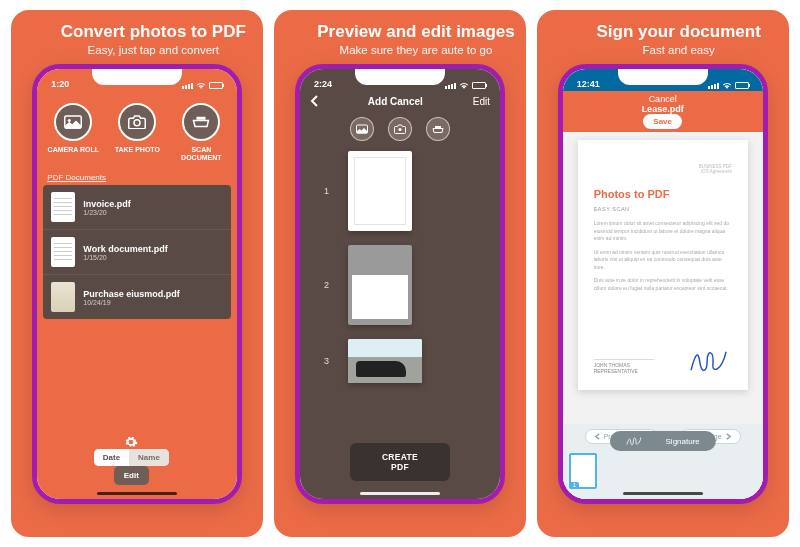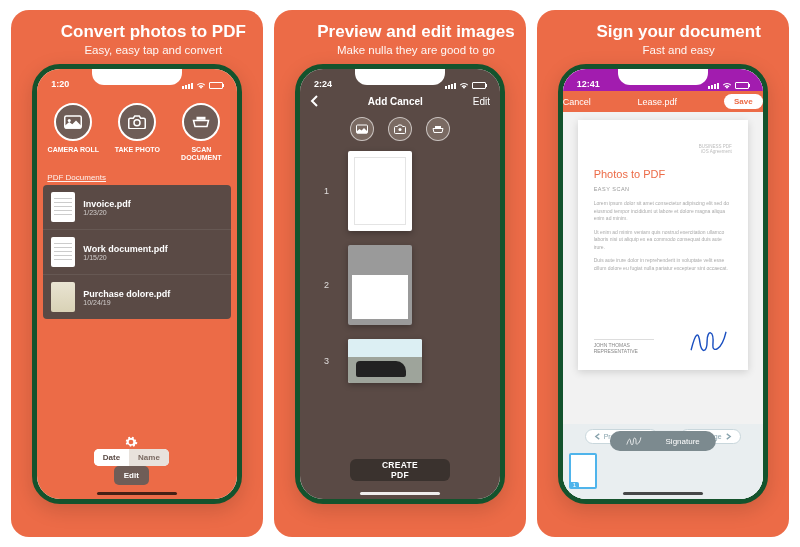--- a/index.html
+++ b/index.html
@@ -31,21 +31,21 @@
     padding: 12px 6px 8px;
     margin-left: 32px;
   }
   .card-title { font-size: 17px; font-weight: 700; }
   .card-subtitle { font-size: 11.5px; opacity: .95; margin-top: 2px; }
 
   .phone {
     width: 210px;
     height: 440px;
     background: #fff;
-    border: 5px solid #14532d;
+    border: 5px solid #a21caf;
     border-radius: 28px;
     position: relative;
     overflow: hidden;
     box-shadow: 0 6px 20px rgba(0,0,0,.15);
   }
   .phone .notch {
     position: absolute;
     top: 0; left: 50%; transform: translateX(-50%);
     width: 90px; height: 16px;
     background: #fff;
@@ -186,45 +186,45 @@
   .page-thumb.car::before{
     content:"";position:absolute;inset:0;background:linear-gradient(#dceff3 40%,#9ea49b 40%);
   }
   .page-thumb.car::after{
     content:"";position:absolute;left:8px;bottom:6px;width:50px;height:16px;
     background:#222;border-radius:4px 10px 2px 2px;
   }
   .create-btn{
     position:absolute; bottom:18px; left:50%; transform:translateX(-50%);
     background:#3a322e;color:#fff;border:none;border-radius:6px;
-    font-size:8.5px;font-weight:700;padding:1px 22px;letter-spacing:.3px;
+    font-size:8.5px;font-weight:700;padding:9px 22px;letter-spacing:.3px;
   }
 
   
   .s3-top{
     background:#ec6b47; color:#fff;
     display:flex;align-items:center;justify-content:space-between;
-    padding:3px 0;font-size:9px;
+    padding:3px 8px;font-size:9px;flex-direction:column;
   }
   .save-btn{
     background:#fff;color:#ec6b47;border:none;border-radius:10px;
     font-size:8px;font-weight:700;padding:3px 10px;
   }
   .doc-view{
     flex:1; background:#f2f2f2;
     display:flex;align-items:flex-start;justify-content:center;
     padding:8px 8px 0;
   }
   .doc-page{
     width:170px;height:250px;background:#fff;
     box-shadow:0 2px 8px rgba(0,0,0,.15);
     padding:24px 16px 12px;
     font-size:6px;color:#666;position:relative;
   }
-  .doc-page h1{color:#ec6b47;font-size:11px;font-weight:400;margin-bottom:6px;}
+  .doc-page h1{color:#ec6b47;font-size:11px;font-weight:700;margin-bottom:6px;}
   .doc-page .sub{font-size:5.5px;color:#999;letter-spacing:.5px;margin-bottom:8px;}
   .doc-page p{line-height:1.5;margin-bottom:6px;color:#aaa;font-size:5px;}
   .sig-area{position:absolute;bottom:16px;left:16px;right:16px;display:flex;justify-content:space-between;align-items:flex-end;}
   .sig-name{font-size:5px;color:#888;border-top:1px solid #ddd;padding-top:2px;width:60px;}
   .signature-svg{width:44px;height:26px;}
   .pager{
     display:flex;align-items:center;justify-content:center;gap:6px;
     padding:5px;background:#e9eef0;font-size:7px;color:#8aa8b3;
   }
   .pager .nav{
@@ -247,21 +247,21 @@
     font-size:8px;padding:5px 16px;display:flex;align-items:center;gap:24px;
   }
   .wifi{width:10px;height:7px;}
 </style>
 </head>
 <body>
 
 <div class="card">
   <div class="card-header">
     <div class="card-title">Convert photos to PDF</div>
-    <div class="card-subtitle">Easy, easy tap and convert</div>
+    <div class="card-subtitle">Easy, just tap and convert</div>
   </div>
 
   <div class="phone">
     <div class="notch"></div>
     <div class="home-ind"></div>
     <div class="screen orange-screen">
 
       <div class="status-bar">
         <span>1:20</span>
         <span class="status-right">
@@ -321,21 +321,21 @@
         <div class="doc-row">
           <div class="thumb lines"></div>
           <div class="doc-meta">
             <div class="name">Work document.pdf</div>
             <div class="date">1/15/20</div>
           </div>
         </div>
         <div class="doc-row">
           <div class="thumb receipt"></div>
           <div class="doc-meta">
-            <div class="name">Purchase dolore.pdf</div>
+            <div class="name">Purchase eiusmod.pdf</div>
             <div class="date">10/24/19</div>
           </div>
         </div>
       </div>
 
       <div class="bottom-bar">
         <svg class="gear" viewBox="0 0 24 24">
             <path fill="#fff" d="M12 8a4 4 0 100 8 4 4 0 000-8zm9 4l2 1-1 3-2-.5a8 8 0 01-1.5 1.5l.5 2-3 1-1-2h-2l-1 2-3-1 .5-2A8 8 0 016 16l-2 .5-1-3 2-1v-1l-2-1 1-3 2 .5A8 8 0 017.5 6L7 4l3-1 1 2h2l1-2 3 1-.5 2A8 8 0 0118 8l2-.5 1 3-2 1z"></path>
           </svg>
         <div class="seg">
@@ -344,21 +344,21 @@
         </div>
         <button class="pill-btn">Edit</button>
       </div>
     </div>
   </div>
 </div>
 
 <div class="card">
   <div class="card-header">
     <div class="card-title">Preview and edit images</div>
-    <div class="card-subtitle">Make nulla they are good to go</div>
+    <div class="card-subtitle">Make sure they are aute to go</div>
   </div>
 
   <div class="phone">
     <div class="notch"></div>
     <div class="home-ind" style="background:rgba(255,255,255,.9)"></div>
     <div class="screen brown-screen">
 
       <div class="status-bar">
         <span>2:24</span>
         <span class="status-right">
@@ -430,39 +430,39 @@
   <div class="card-header">
     <div class="card-title">Sign your document</div>
     <div class="card-subtitle">Fast and easy</div>
   </div>
 
   <div class="phone">
     <div class="notch"></div>
     <div class="home-ind"></div>
     <div class="screen white-screen">
 
-      <div style="background:#a21caf;color:#fff">
+      <div style="background:#0369a1;color:#fff">
         <div class="status-bar">
           <span>12:41</span>
           <span class="status-right">
             <span class="sig">
                 <i></i>
                 <i></i>
                 <i></i>
                 <i></i>
               </span>
             <svg class="wifi" viewBox="0 0 24 16">
                 <path fill="currentColor" d="M12 16l3-3a4 4 0 00-6 0zM6 10l2 2a6 6 0 018 0l2-2a9 9 0 00-12 0zM2 6l2 2a12 12 0 0116 0l2-2a15 15 0 00-20 0z"></path>
               </svg>
             <span class="bat"></span>
           </span>
         </div>
         <div class="s3-top">
           <span>Cancel</span>
-          <span style="font-weight:400">Lease.pdf</span>
+          <span style="font-weight:700">Lease.pdf</span>
           <button class="save-btn">Save</button>
         </div>
       </div>
 
       <div class="doc-view">
         <div class="doc-page">
           <div style="text-align:right;font-size:4.5px;color:#bbb;margin-bottom:14px">BUSINESS PDF<br>iOS Agreement</div>
           <h1>Photos to PDF</h1>
           <div class="sub">EASY SCAN</div>
           <p>Lorem ipsum dolor sit amet consectetur adipiscing elit sed do eiusmod tempor incididunt ut labore et dolore magna aliqua enim ad minim.</p>

